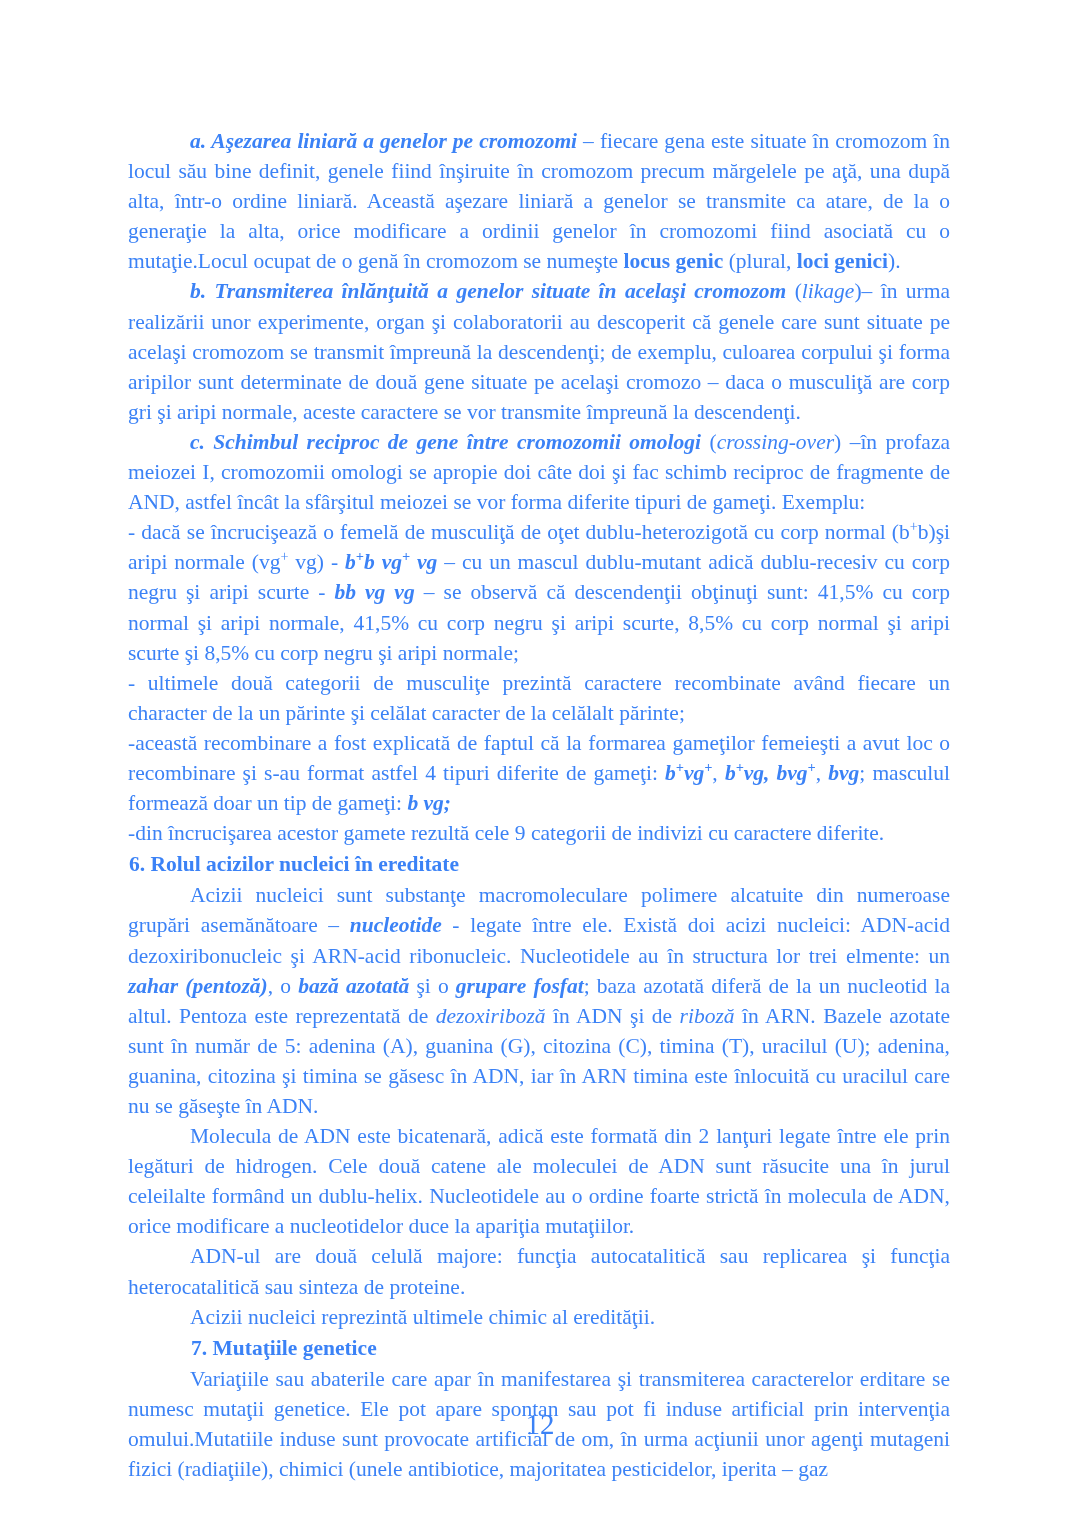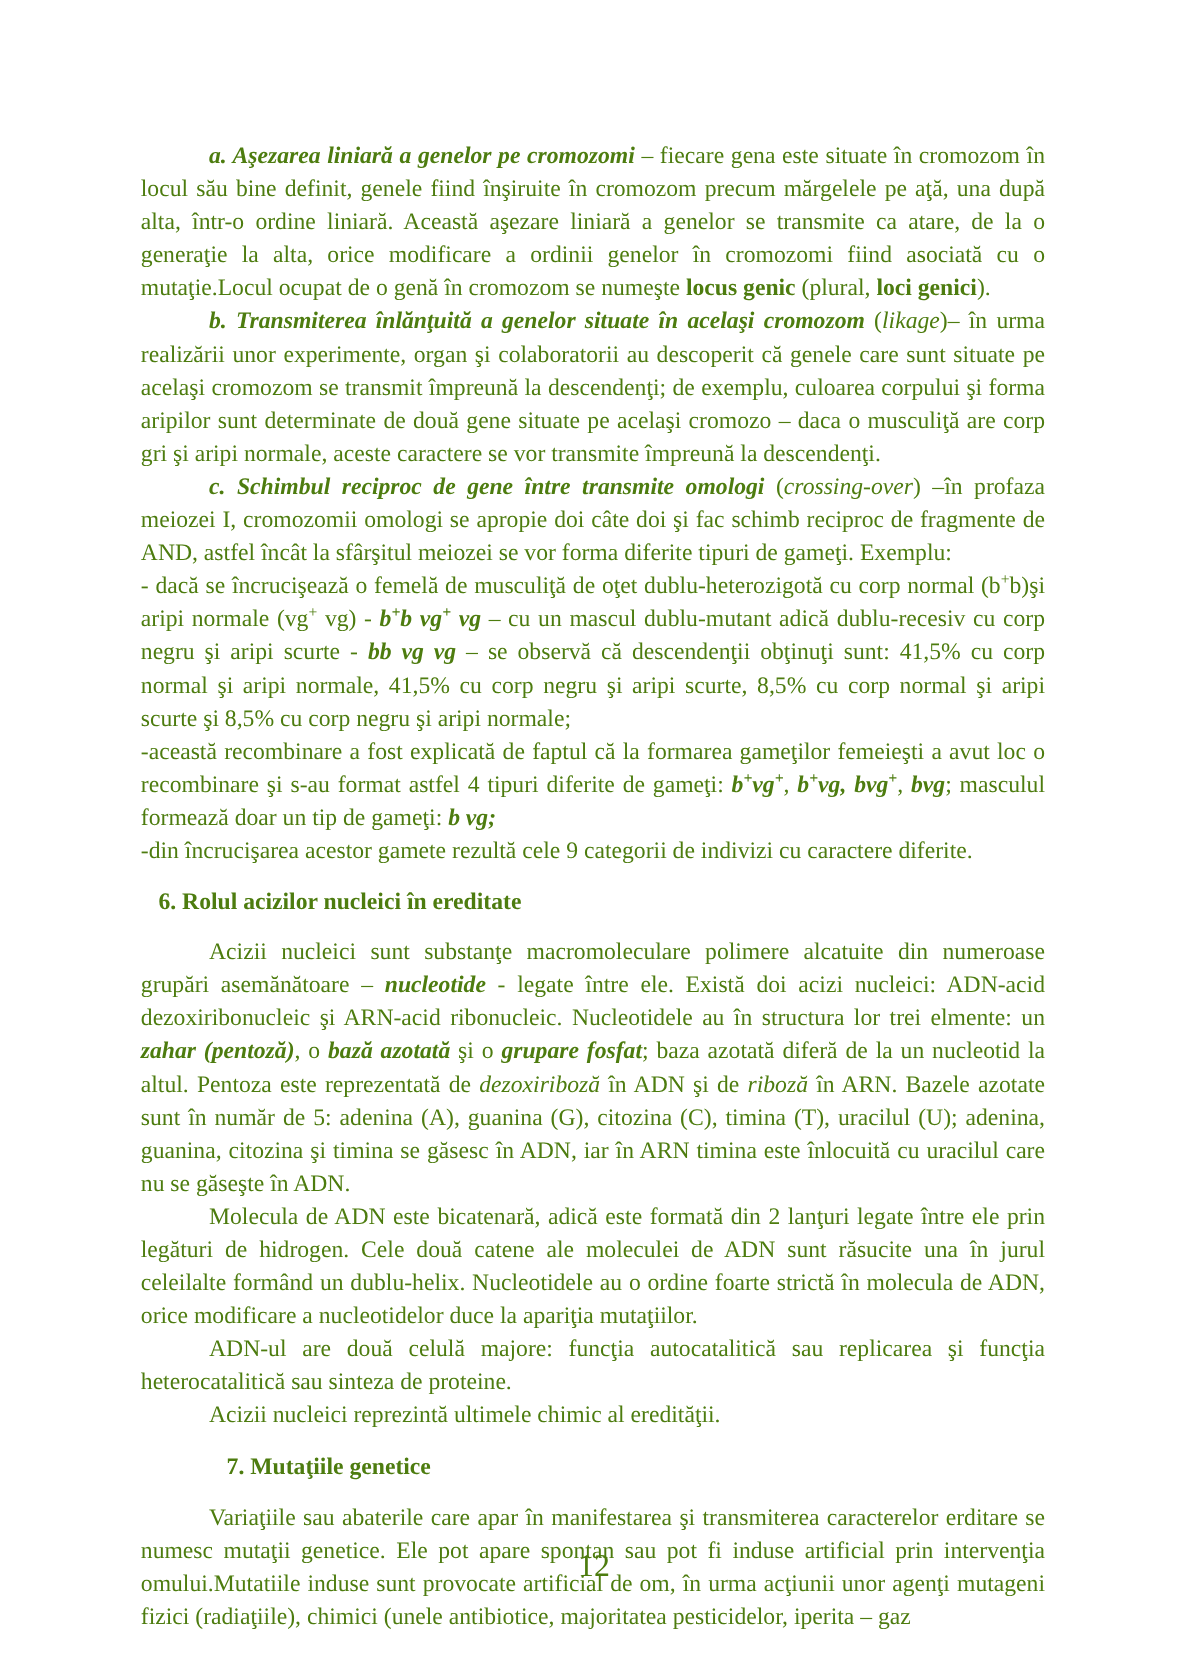--- a/index.html
+++ b/index.html
@@ -8,21 +8,21 @@
     padding: 0;
     background: #ffffff;
   }
   .page {
     position: relative;
     width: 1080px;
     height: 1527px;
     margin: 0 auto;
     background: #ffffff;
     font-family: "Liberation Serif", "DejaVu Serif", serif;
-    color: #4d7c0f;
+    color: #3b82f6;
     overflow: hidden;
   }
   .content {
     position: absolute;
     left: 128px;
     top: 126px;
     width: 822px;
   }
   p {
     margin: 0;
@@ -31,21 +31,21 @@
     text-align: justify;
     text-justify: inter-word;
     -webkit-hyphens: none;
     hyphens: none;
   }
   p.indent      { text-indent: 62px; }
   p.noindent    { text-indent: 0; }
   
 
   h2.section {
-    margin: 16px;
+    margin: 1px;
     font-size: 21.5px;
     line-height: 30.1px;
     font-weight: bold;
     text-align: left;
   }
   h2.section.indent { padding-left: 62px; }
 
   .gap-before-6 { margin-top: 30px; }
   .gap-before-7 { margin-top: 30px; }
 
@@ -72,24 +72,25 @@
 </head>
 <body>
 
 <div class="page">
   <div class="content">
 
     <p class="indent"><span class="bi">a. Aşezarea liniară a genelor pe cromozomi</span><span> – fiecare gena este situate în cromozom în locul său bine definit, genele fiind înşiruite în cromozom precum mărgelele pe aţă, una după alta, într-o ordine liniară. Această aşezare liniară a genelor se transmite ca atare, de la o generaţie la alta, orice modificare a ordinii genelor în cromozomi fiind asociată cu o mutaţie.Locul ocupat de o genă în cromozom se numeşte </span><b>locus genic</b><span> (plural, </span><b>loci genici</b><span>).</span></p>
 
     <p class="indent"><span class="bi">b. Transmiterea înlănţuită a genelor situate în acelaşi cromozom</span><span> (</span><i>likage</i><span>)– în urma realizării unor experimente, organ şi colaboratorii au descoperit că genele care sunt situate pe acelaşi cromozom se transmit împreună la descendenţi; de exemplu, culoarea corpului şi forma aripilor sunt determinate de două gene situate pe acelaşi cromozo – daca o musculiţă are corp gri şi aripi normale, aceste caractere se vor transmite împreună la descendenţi.</span></p>
 
-    <p class="indent"><span class="bi">c. Schimbul reciproc de gene între transmite omologi</span><span> (</span><i>crossing-over</i><span>) –în profaza meiozei I, cromozomii omologi se apropie doi câte doi şi fac schimb reciproc de fragmente de AND, astfel încât la sfârşitul meiozei se vor forma diferite tipuri de gameţi. Exemplu:</span></p>
+    <p class="indent"><span class="bi">c. Schimbul reciproc de gene între cromozomii omologi</span><span> (</span><i>crossing-over</i><span>) –în profaza meiozei I, cromozomii omologi se apropie doi câte doi şi fac schimb reciproc de fragmente de AND, astfel încât la sfârşitul meiozei se vor forma diferite tipuri de gameţi. Exemplu:</span></p>
 
     <p class="noindent"><span>- dacă se încrucişează o femelă de musculiţă de oţet dublu-heterozigotă cu corp normal (b</span><sup>+</sup><span>b)şi aripi normale (vg</span><sup>+</sup><span> vg) - </span><span class="bi">b</span><sup class="bi">+</sup><span class="bi">b vg</span><sup class="bi">+</sup><span class="bi"> vg</span><span> – cu un mascul dublu-mutant adică dublu-recesiv cu corp negru şi aripi scurte - </span><span class="bi">bb vg vg</span><span> – se observă că descendenţii obţinuţi sunt: 41,5% cu corp normal şi aripi normale, 41,5% cu corp negru şi aripi scurte, 8,5% cu corp normal şi aripi scurte şi 8,5% cu corp negru şi aripi normale;</span></p>
 
+    <p class="noindent">- ultimele două categorii de musculiţe prezintă caractere recombinate având fiecare un character de la un părinte şi celălat caracter de la celălalt părinte;</p>
 
     <p class="noindent"><span>-această recombinare a fost explicată de faptul că la formarea gameţilor femeieşti a avut loc o recombinare şi s-au format astfel 4 tipuri diferite de gameţi: </span><span class="bi">b</span><sup class="bi">+</sup><span class="bi">vg</span><sup class="bi">+</sup><span>, </span><span class="bi">b</span><sup class="bi">+</sup><span class="bi">vg,</span><span> </span><span class="bi">bvg</span><sup class="bi">+</sup><span>, </span><span class="bi">bvg</span><span>; masculul formează doar un tip de gameţi: </span><span class="bi">b vg;</span></p>
 
     <p class="noindent">-din încrucişarea acestor gamete rezultă cele 9 categorii de indivizi cu caractere diferite.</p>
 
     <h2 class="section gap-before-6">6. Rolul acizilor nucleici în ereditate</h2>
 
     <p class="indent"><span>Acizii nucleici sunt substanţe macromoleculare polimere alcatuite din numeroase grupări asemănătoare – </span><span class="bi">nucleotide</span><span> - legate între ele. Există doi acizi nucleici: ADN-acid dezoxiribonucleic şi ARN-acid ribonucleic. Nucleotidele au în structura lor trei elmente: un </span><span class="bi">zahar (pentoză)</span><span>, o </span><span class="bi">bază azotată</span><span> şi o </span><span class="bi">grupare fosfat</span><span>; baza azotată diferă de la un nucleotid la altul. Pentoza este reprezentată de </span><i>dezoxiriboză</i><span> în ADN şi de </span><i>riboză</i><span> în ARN. Bazele azotate sunt în număr de 5: adenina (A), guanina (G), citozina (C), timina (T), uracilul (U); adenina, guanina, citozina şi timina se găsesc în ADN, iar în ARN timina este înlocuită cu uracilul care nu se găseşte în ADN.</span></p>
 
     <p class="indent">Molecula de ADN este bicatenară, adică este formată din 2 lanţuri legate între ele prin legături de hidrogen. Cele două catene ale moleculei de ADN sunt răsucite una în jurul celeilalte formând un dublu-helix. Nucleotidele au o ordine foarte strictă în molecula de ADN, orice modificare a nucleotidelor duce la apariţia mutaţiilor.</p>

